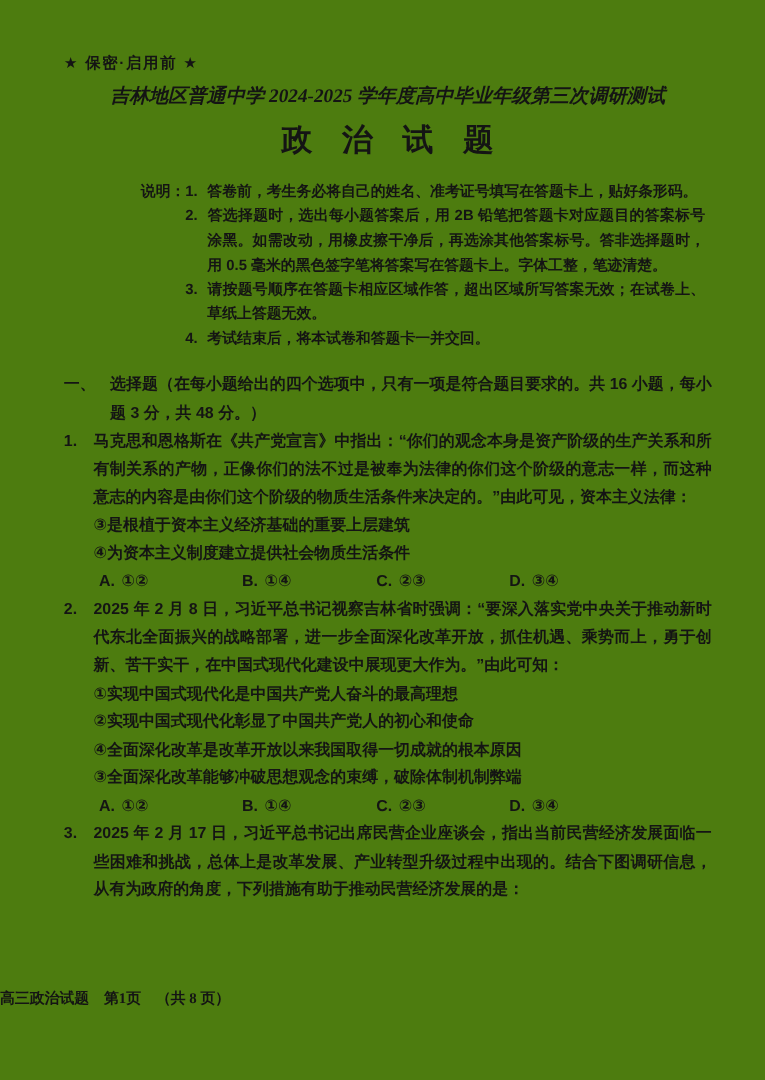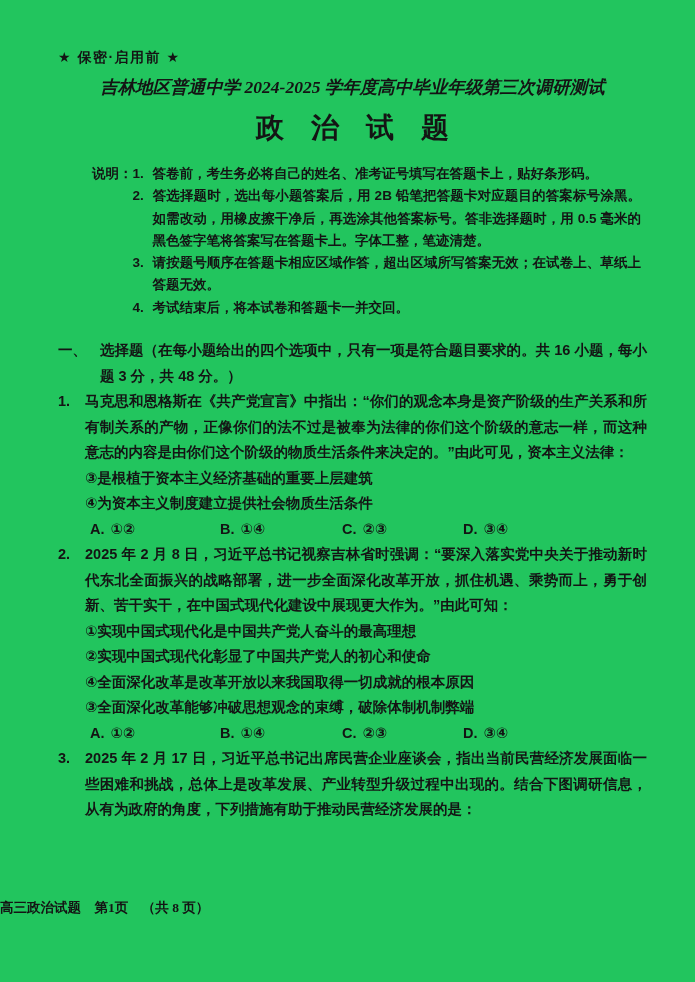--- a/index.html
+++ b/index.html
@@ -1,21 +1,21 @@
 <!DOCTYPE html>
 <html><head>
 <meta charset="utf-8">
 <style>
   * { margin:0; padding:0; box-sizing:border-box; }
   html,body { background:#ffffff; }
   .page {
     position:relative;
     width:695px; height:982px;
     margin:0 auto;
-    background:#22c55e;
+    background:#4d7c0f;
     color:#141414;
     font-family:"Liberation Sans","DejaVu Sans",sans-serif;
     overflow:hidden;
   }
   .content { padding:48px 48px 0 58px; }
 
   .secret-line {
     font-size:14px; font-weight:600; letter-spacing:1.5px; line-height:18px;
   }
   .school-line {
@@ -27,21 +27,21 @@
     margin-top:9px; text-align:center;
     font-family:"Liberation Serif","DejaVu Serif",serif;
     font-size:28px; font-weight:700; line-height:40px;
     letter-spacing:10px; text-indent:10px;
   }
 
   .instructions {
     display:flex; margin-top:15px; margin-left:34px; margin-right:6px;
     font-size:13.5px; font-weight:700; line-height:22.3px;
   }
-  .inst-label { flex:none; }
+  .inst-label { flex:none;margin-left:36px; }
   .inst-items { flex:1; }
   .inst-item { padding-left:20px; text-indent:-20px; text-align:justify; }
   .inst-num { display:inline-block; width:20px; text-indent:0; }
 
   .section-head {
     margin-top:18px;
     font-size:14.5px; font-weight:600; line-height:26px;
     padding-left:42px; text-indent:-42px; text-align:justify;
   }
   .sec-marker { display:inline-block; width:42px; text-indent:0; }

